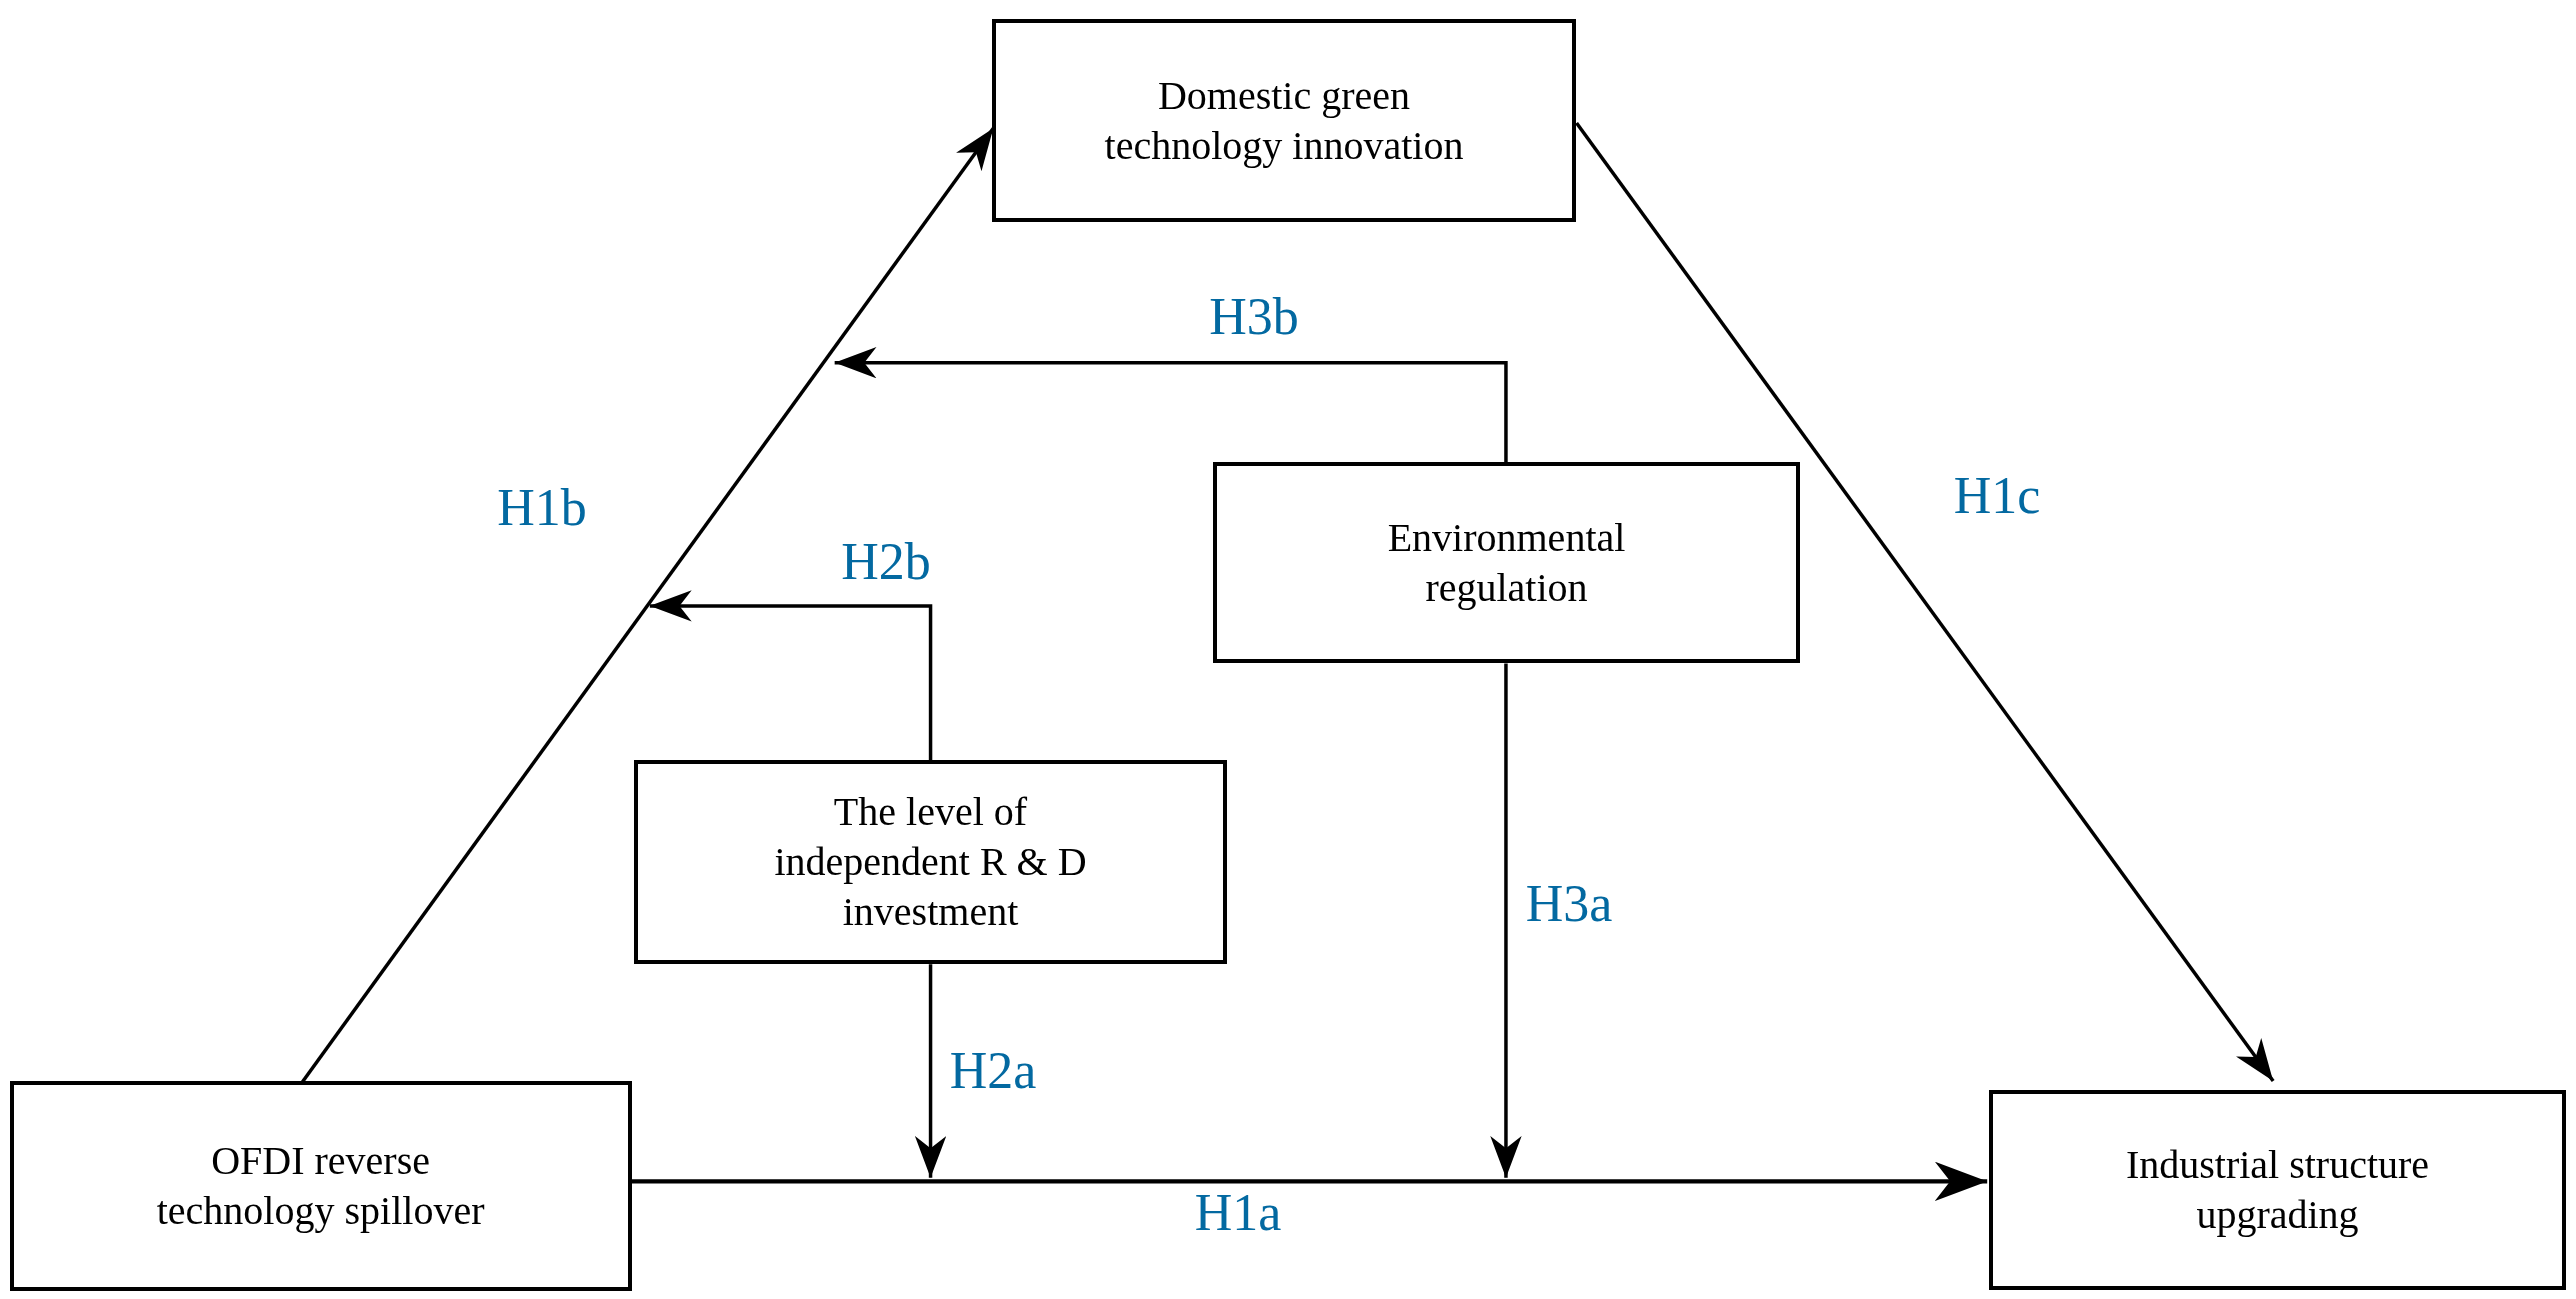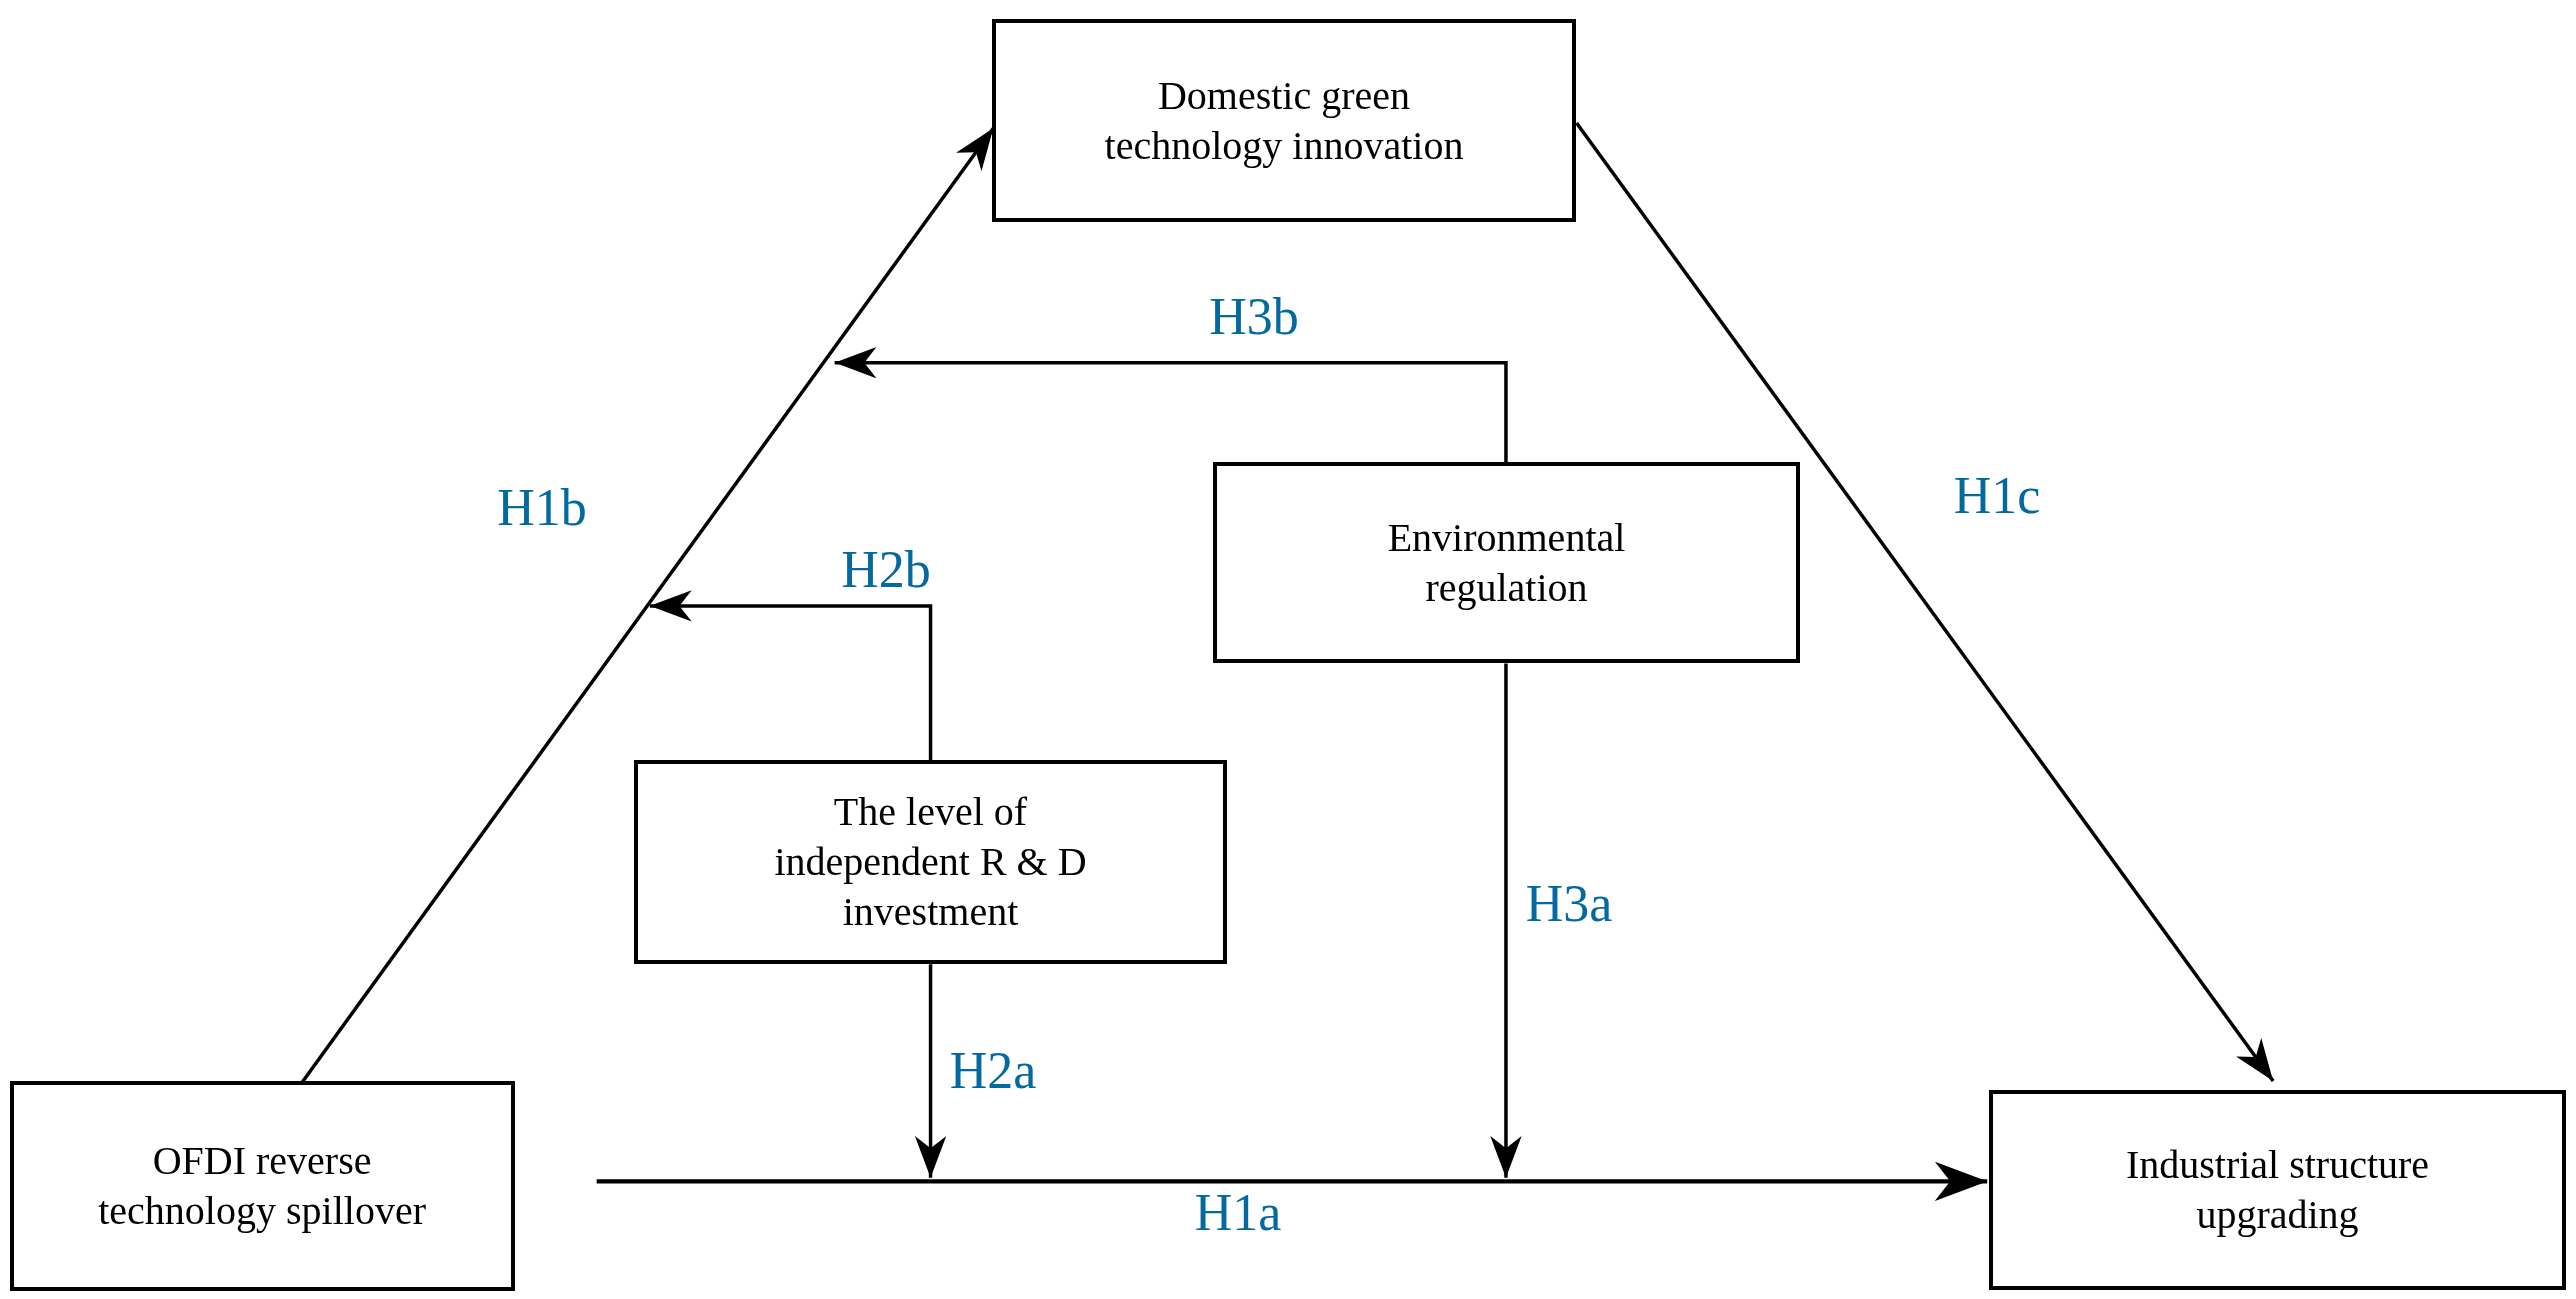--- a/index.html
+++ b/index.html
@@ -43,25 +43,25 @@
     transform: translate(-50%, -50%);
     font-size: 52px;
     line-height: 1;
     color: #0369a1;
     white-space: nowrap;
   }
   
   #node-domestic { left: 992px; top: 19px;   width: 584px; height: 203px; }
   #node-env      { left: 1213px; top: 462px;  width: 587px; height: 201px; }
   #node-rd       { left: 634px;  top: 760px;  width: 593px; height: 204px; }
-  #node-ofdi     { left: 9.6px;   top: 1081px; width: 505px; height: 210px; }
+  #node-ofdi     { left: 9.6px;   top: 1081px; width: 622px; height: 210px; }
   #node-ind      { left: 1989px; top: 1082px; width: 577px; height: 200px; margin-top: 8px; }
   
   #label-h1b { left: 542px;  top: 508px; }
-  #label-h2b { left: 886px; top: 562px; margin-top: 8px; }
+  #label-h2b { left: 886px; top: 562px; }
   #label-h3b { left: 1254px; top: 317px; }
   #label-h1c { left: 1997px; top: 496px; }
   #label-h3a { left: 1569px; top: 904px; }
   #label-h2a { left: 993px; top: 1071px; text-align: right; }
   #label-h1a { left: 1238px; top: 1213px; }
 </style>
 </head>
 <body>
 
 <div id="canvas">

